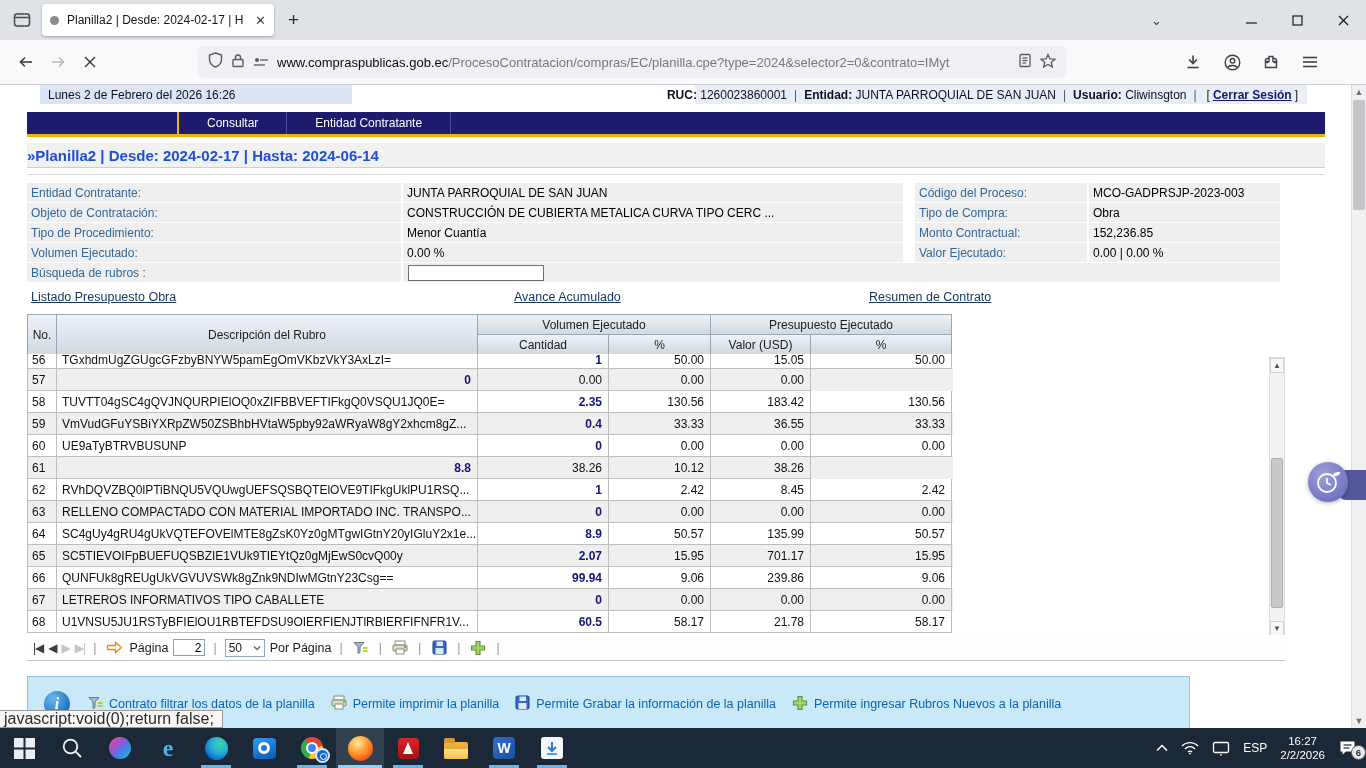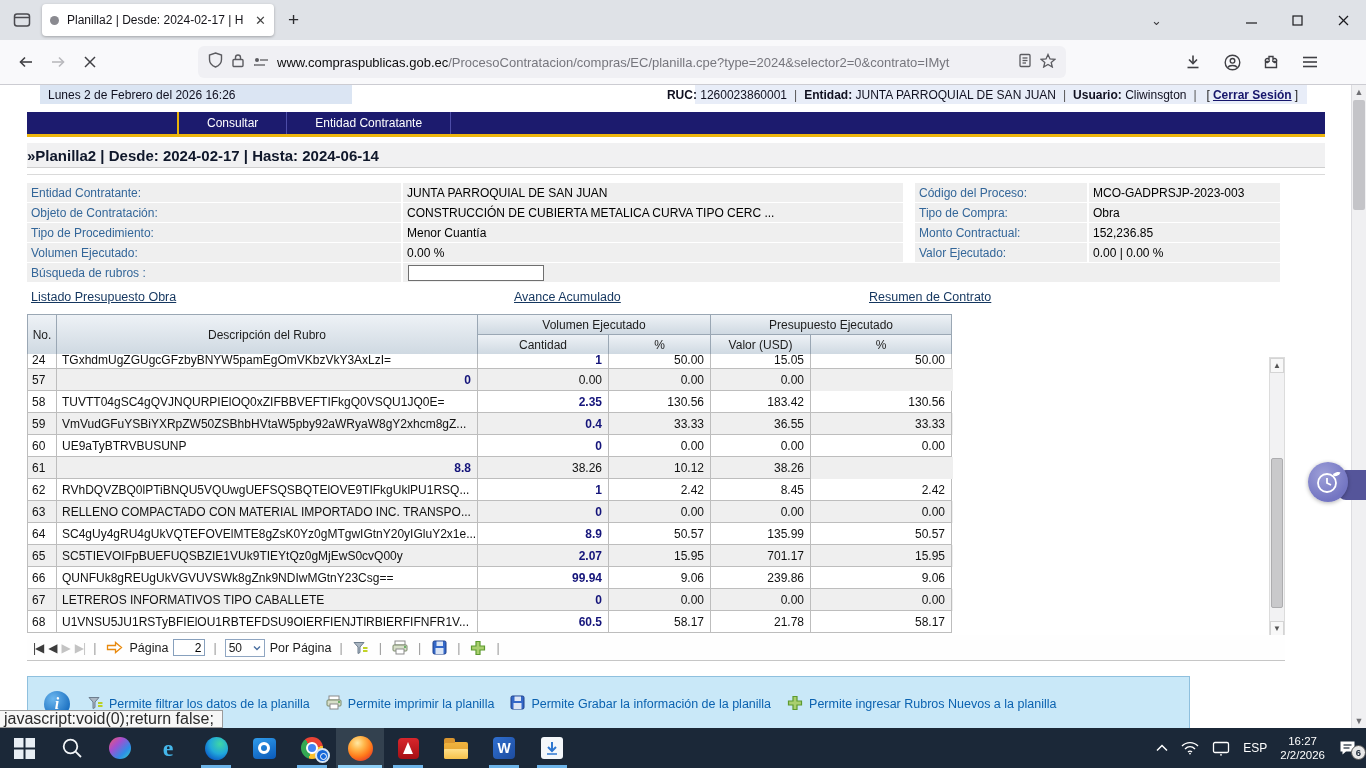--- a/index.html
+++ b/index.html
@@ -33,21 +33,21 @@
   .ruc-box{position:absolute;right:59px;top:0;width:612px;height:19px;background:#e8edf8;display:flex;align-items:center;justify-content:flex-end;padding-right:6px;font-size:12px;color:#101020;white-space:nowrap;}
   .ruc-box b{font-weight:bold;}
   .sess-sep::before{content:"|";color:#555;margin:0 7px;}
   .logout-link{font-weight:bold;color:#16166b;text-decoration:underline;}
   .bracket{color:#222;margin:0 3px;}
 
   .menubar{position:absolute;left:27px;top:27px;width:1298px;height:25px;background:#1c1b6e;border-bottom:3px solid #eeb60d;display:flex;align-items:stretch;padding-left:150px;color:#fff;font-size:12px;}
   .menu-item{display:flex;align-items:center;padding:0 28px;border-right:1px solid #4d4da8;}
   .menu-item:first-child{border-left:2px solid #eab308;}
 
-  .ptitle{position:absolute;left:27px;top:58px;width:1298px;height:25px;background:#f1f1f2;border-bottom:1px solid #cfcfcf;display:flex;align-items:center;font-size:15px;font-weight:bold;color:#0f172a;}
+  .ptitle{position:absolute;left:27px;top:58px;width:1298px;height:25px;background:#f1f1f2;border-bottom:1px solid #cfcfcf;display:flex;align-items:center;font-size:15px;font-weight:bold;color:#1d4ed8;}
   .hr2{position:absolute;left:27px;top:89px;width:1298px;border-top:1px solid #dadada;}
 
   .details{position:absolute;left:27px;top:98px;width:1253px;height:101px;font-size:12px;}
   .d-cell{position:absolute;height:19px;background:#efefef;display:flex;align-items:center;padding-left:4px;white-space:nowrap;overflow:hidden;}
   .d-label{color:#336699;}
   .d-value{color:#000;}
   .search-input{width:136px;height:16px;border:1px solid #6f6f6f;background:#fff;font-size:12px;font-family:"Liberation Sans",sans-serif;margin-left:1px;}
 
   .links{position:absolute;left:27px;top:205px;width:1253px;height:18px;font-size:12.5px;}
   .rep-link{position:absolute;color:#14365f;text-decoration:underline;cursor:pointer;white-space:nowrap;}
@@ -307,21 +307,21 @@
       <div class="gh gh-desc">Descripción del Rubro</div>
       <div class="gh gh-vol">Volumen Ejecutado</div>
       <div class="gh gh-pres">Presupuesto Ejecutado</div>
       <div class="gh">Cantidad</div>
       <div class="gh">%</div>
       <div class="gh">Valor (USD)</div>
       <div class="gh">%</div>
     </div>
     <div class="g-body">
         <div class="g-row clipped">
-          <div class="c-no">24</div>
+          <div class="c-no">56</div>
           <div class="c-desc">TGxhdmUgZGUgcGFzbyBNYW5pamEgOmVKbzVkY3AxLzI=</div>
           <div class="c-num c-cant">1</div>
           <div class="c-num">50.00</div>
           <div class="c-num">15.05</div>
           <div class="c-num">50.00</div>
         </div>
         <div class="g-row alt">
           <div class="c-no">57</div>
           <div class="c-num c-cant">0</div>
           <div class="c-num">0.00</div>
@@ -484,21 +484,21 @@
     <span class="help-info"></span>
     <span style="display:flex;align-items:center;">
         <span class="help-item">
           <span><svg width="15" height="14" viewBox="0 0 15 14">
               <path d="M1 1.5 h10 l-4 4.5 v5.5 l-2 1 v-6.5 z" fill="#aab6c2" stroke="#6d7d8d"></path>
               <g stroke="#b8cc00" stroke-width="1.7">
                 <line x1="10" y1="7" x2="14.5" y2="7"></line>
                 <line x1="10" y1="10" x2="14.5" y2="10"></line>
               </g>
             </svg></span>
-          <span>Permite filtrar los datos de la planilla</span>
+          <span>Contrato filtrar los datos de la planilla</span>
         </span>
         <span class="help-item">
           <span><svg width="16" height="15" viewBox="0 0 16 15">
               <rect x="3" y="1" width="10" height="4" fill="#fff" stroke="#8a8a8a"></rect>
               <rect x="1" y="5" width="14" height="6" rx="1" fill="#d7dfc9" stroke="#7a8a6a"></rect>
               <rect x="4" y="9" width="8" height="5" fill="#fff" stroke="#8a8a8a"></rect>
               <circle cx="13" cy="7" r="0.9" fill="#3a9a3a"></circle>
             </svg></span>
           <span>Permite imprimir la planilla</span>
         </span>

